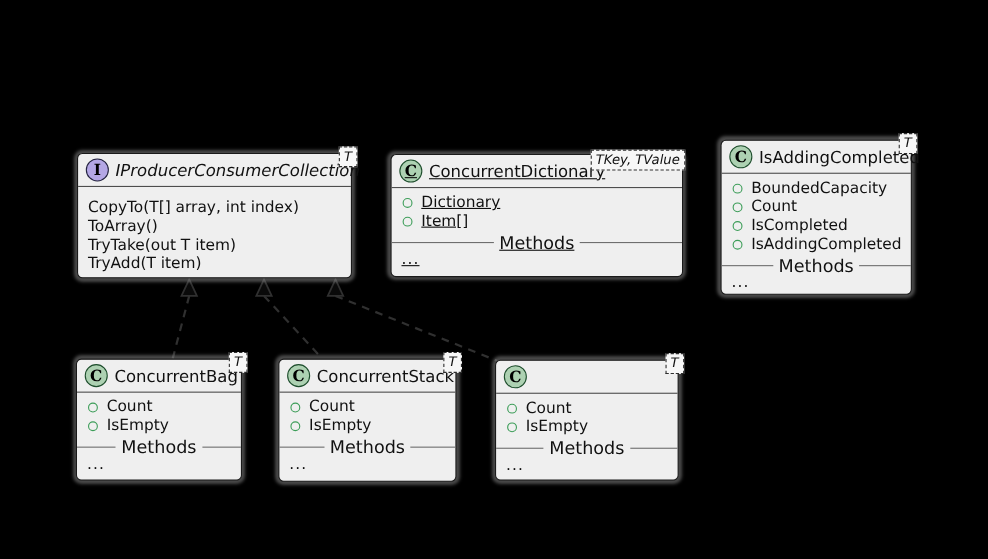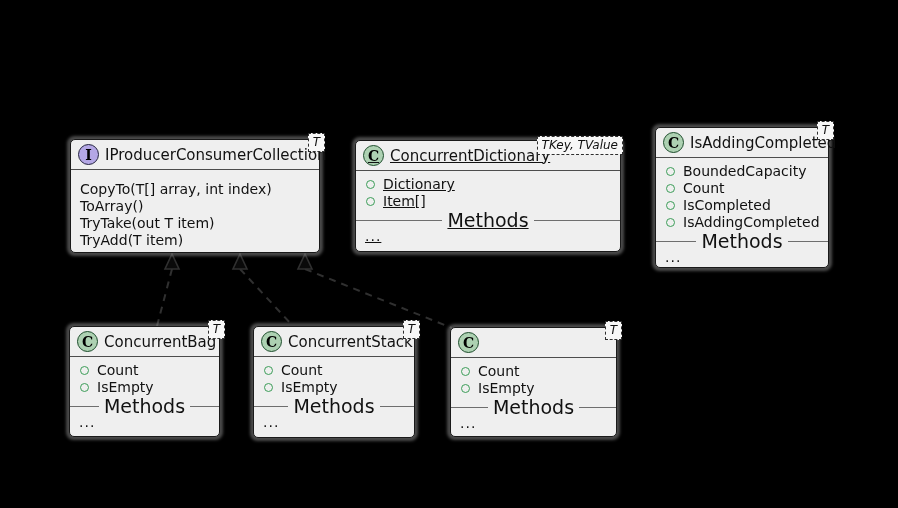--- a/index.html
+++ b/index.html
@@ -33,38 +33,38 @@
     flex:0 0 auto;
     width:21px;height:21px;border-radius:50%;
     display:flex;align-items:center;justify-content:center;
     font-family:"DejaVu Serif","Liberation Serif",serif;
     font-weight:bold;font-size:14px;line-height:1;color:#000;
     box-sizing:border-box;
   }
   .circ-interface{background:#B4A7E5;border:1px solid #23233f;}
   .circ-class{background:#ADD1B2;border:1px solid #1d4d2c;}
   .cname{font-size:15px;white-space:nowrap;}
-  .cname-italic{text-align:center;}
+  .cname-italic{font-style:italic;text-align:center;}
 
   .box-body{padding:5px 9px 4px 9px;font-size:14px;line-height:17px;}
   .member-row{white-space:nowrap;}
   .attr-row{display:flex;align-items:center;white-space:nowrap;}
   .bullet{
     flex:0 0 auto;
     width:7px;height:7px;border-radius:50%;
     border:1.6px solid #3C9D58;
     margin-right:8px;margin-left:1px;
     box-sizing:content-box;
   }
   .divider{
     display:flex;align-items:center;
     margin:2px -9px 1px -9px;
   }
   .dline{flex:1;height:1px;background:#6e6e6e;}
-  .dlabel{padding:0 5px;font-size:19px;}
+  .dlabel{padding:0 5px;font-size:16px;}
   .ellipsis{line-height:13px;font-size:14px;letter-spacing:1px;}
 
   .tpl-tag{
     position:absolute;
     background:#F7F7F7;
     border:1px dashed #2e2e2e;
     color:#111;
     font-size:12px;font-style:italic;
     line-height:15px;
     padding:1px 4px;

